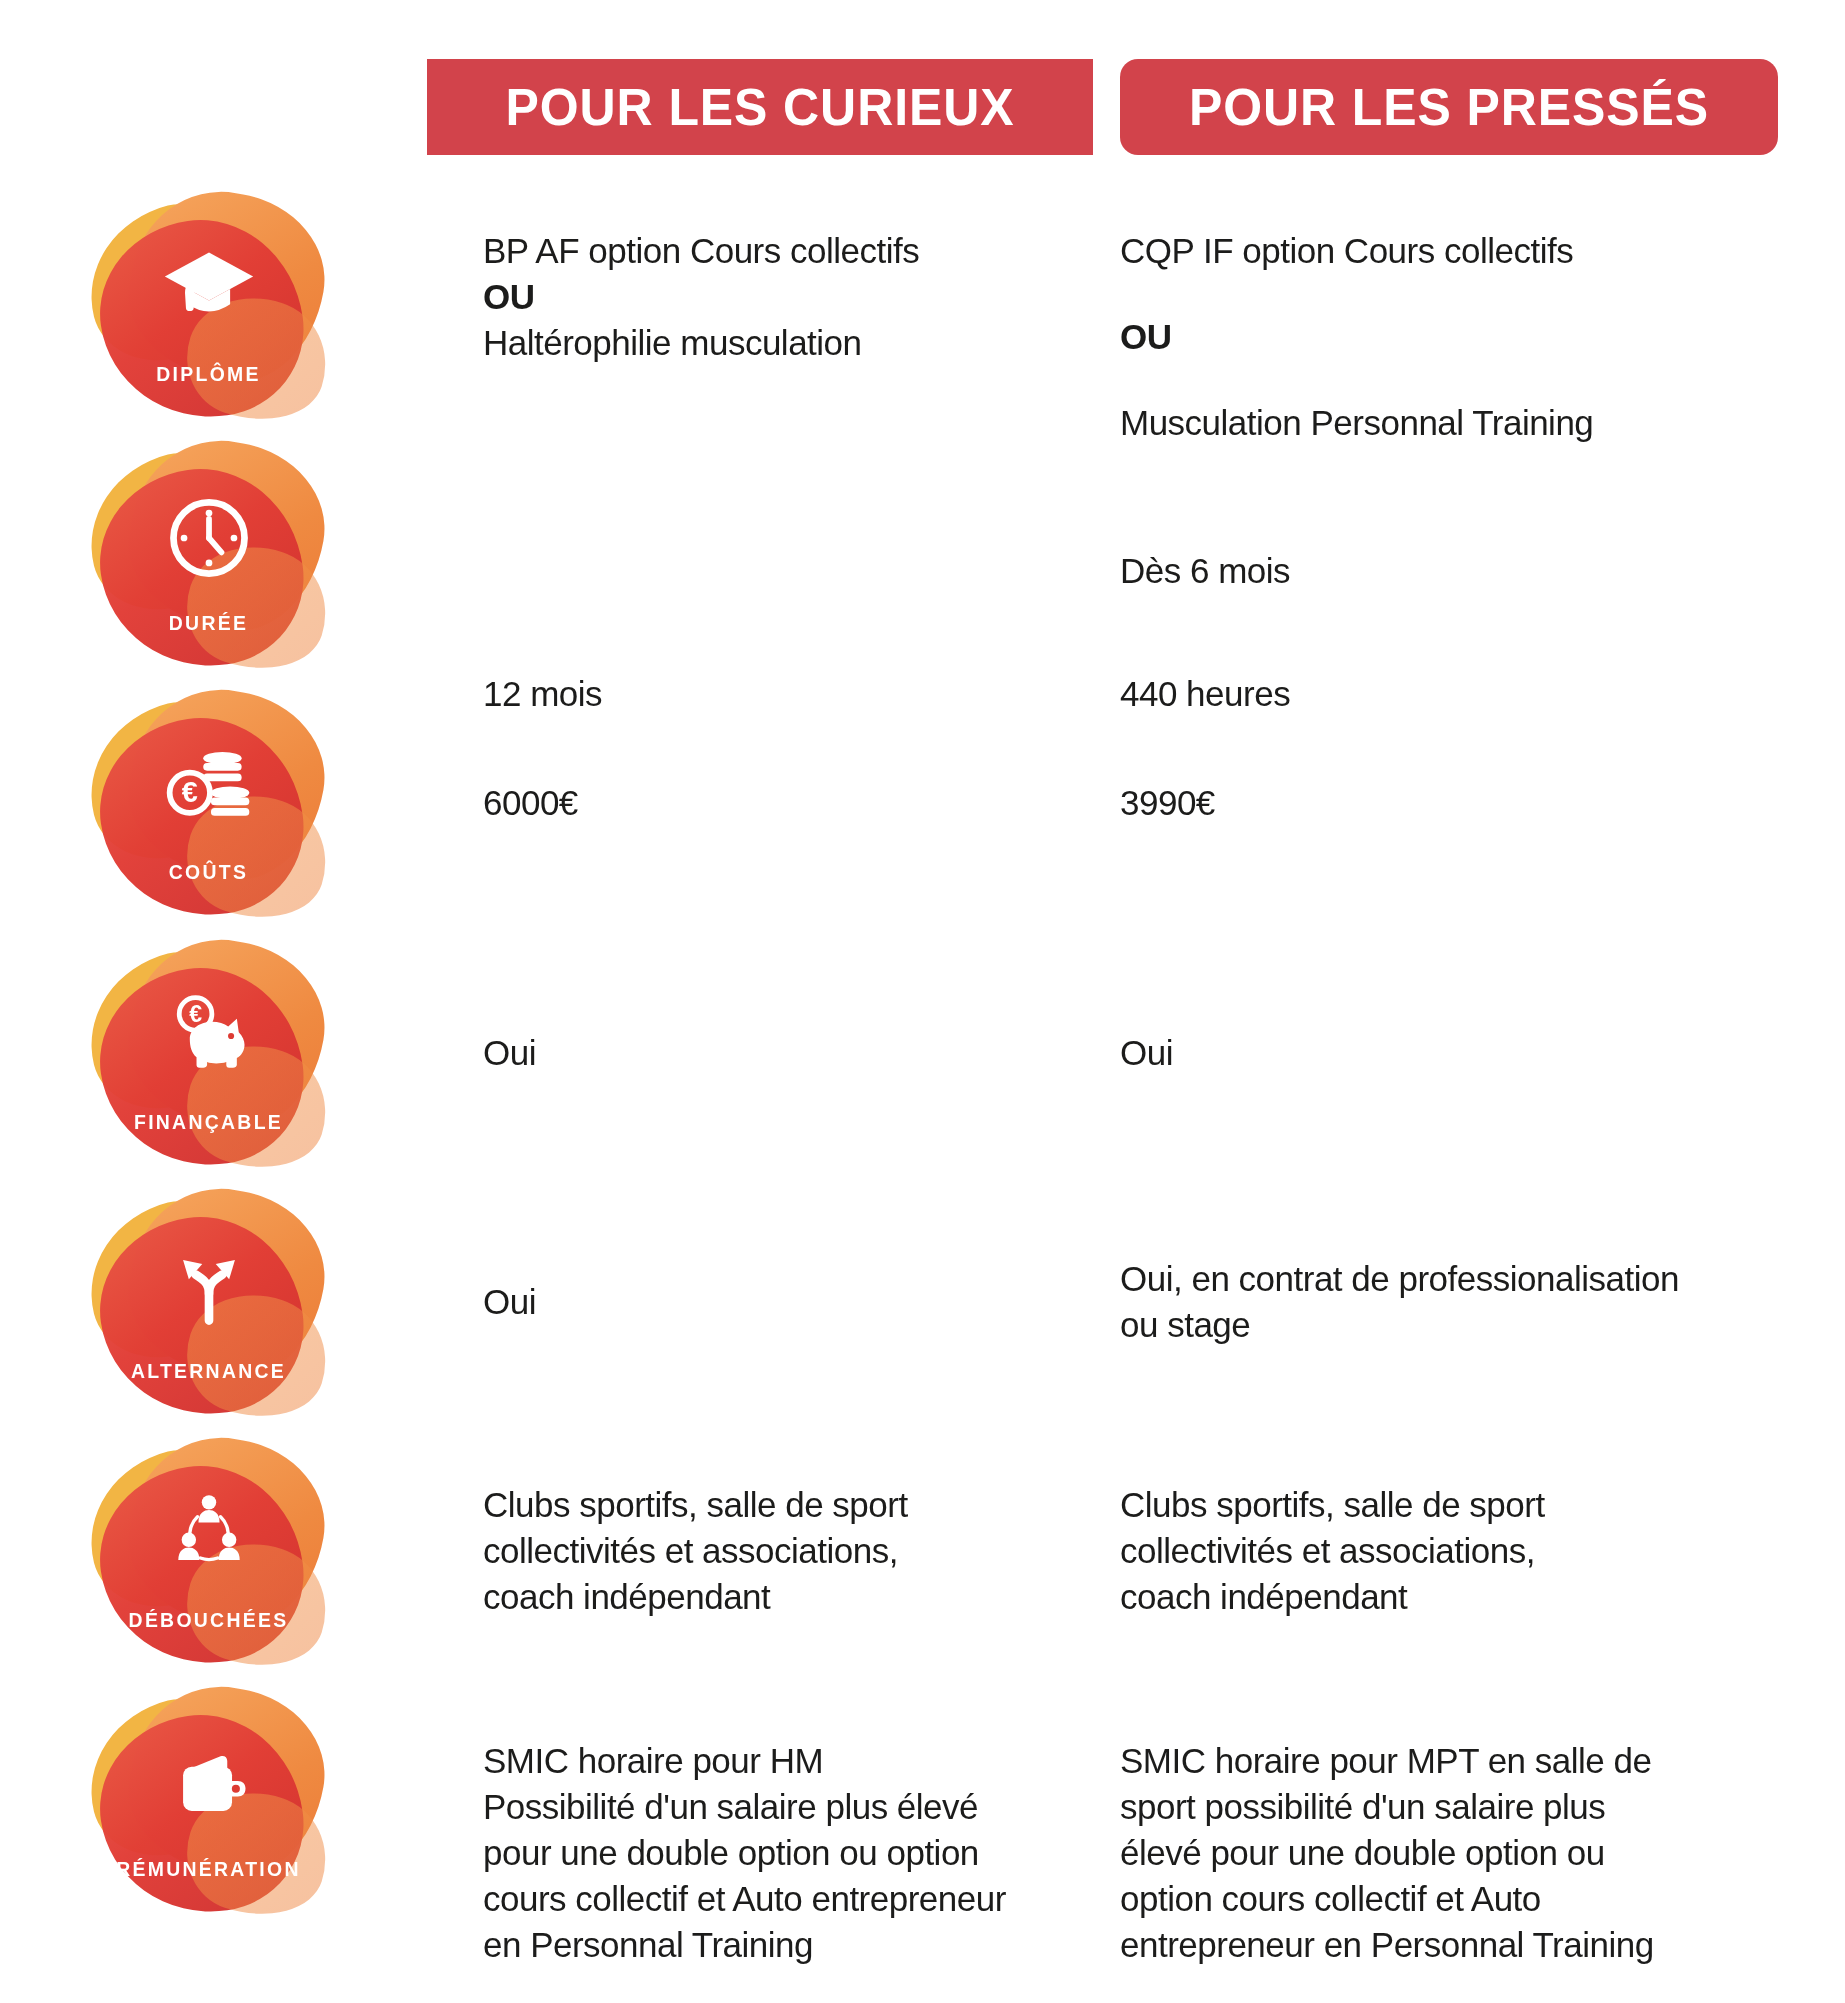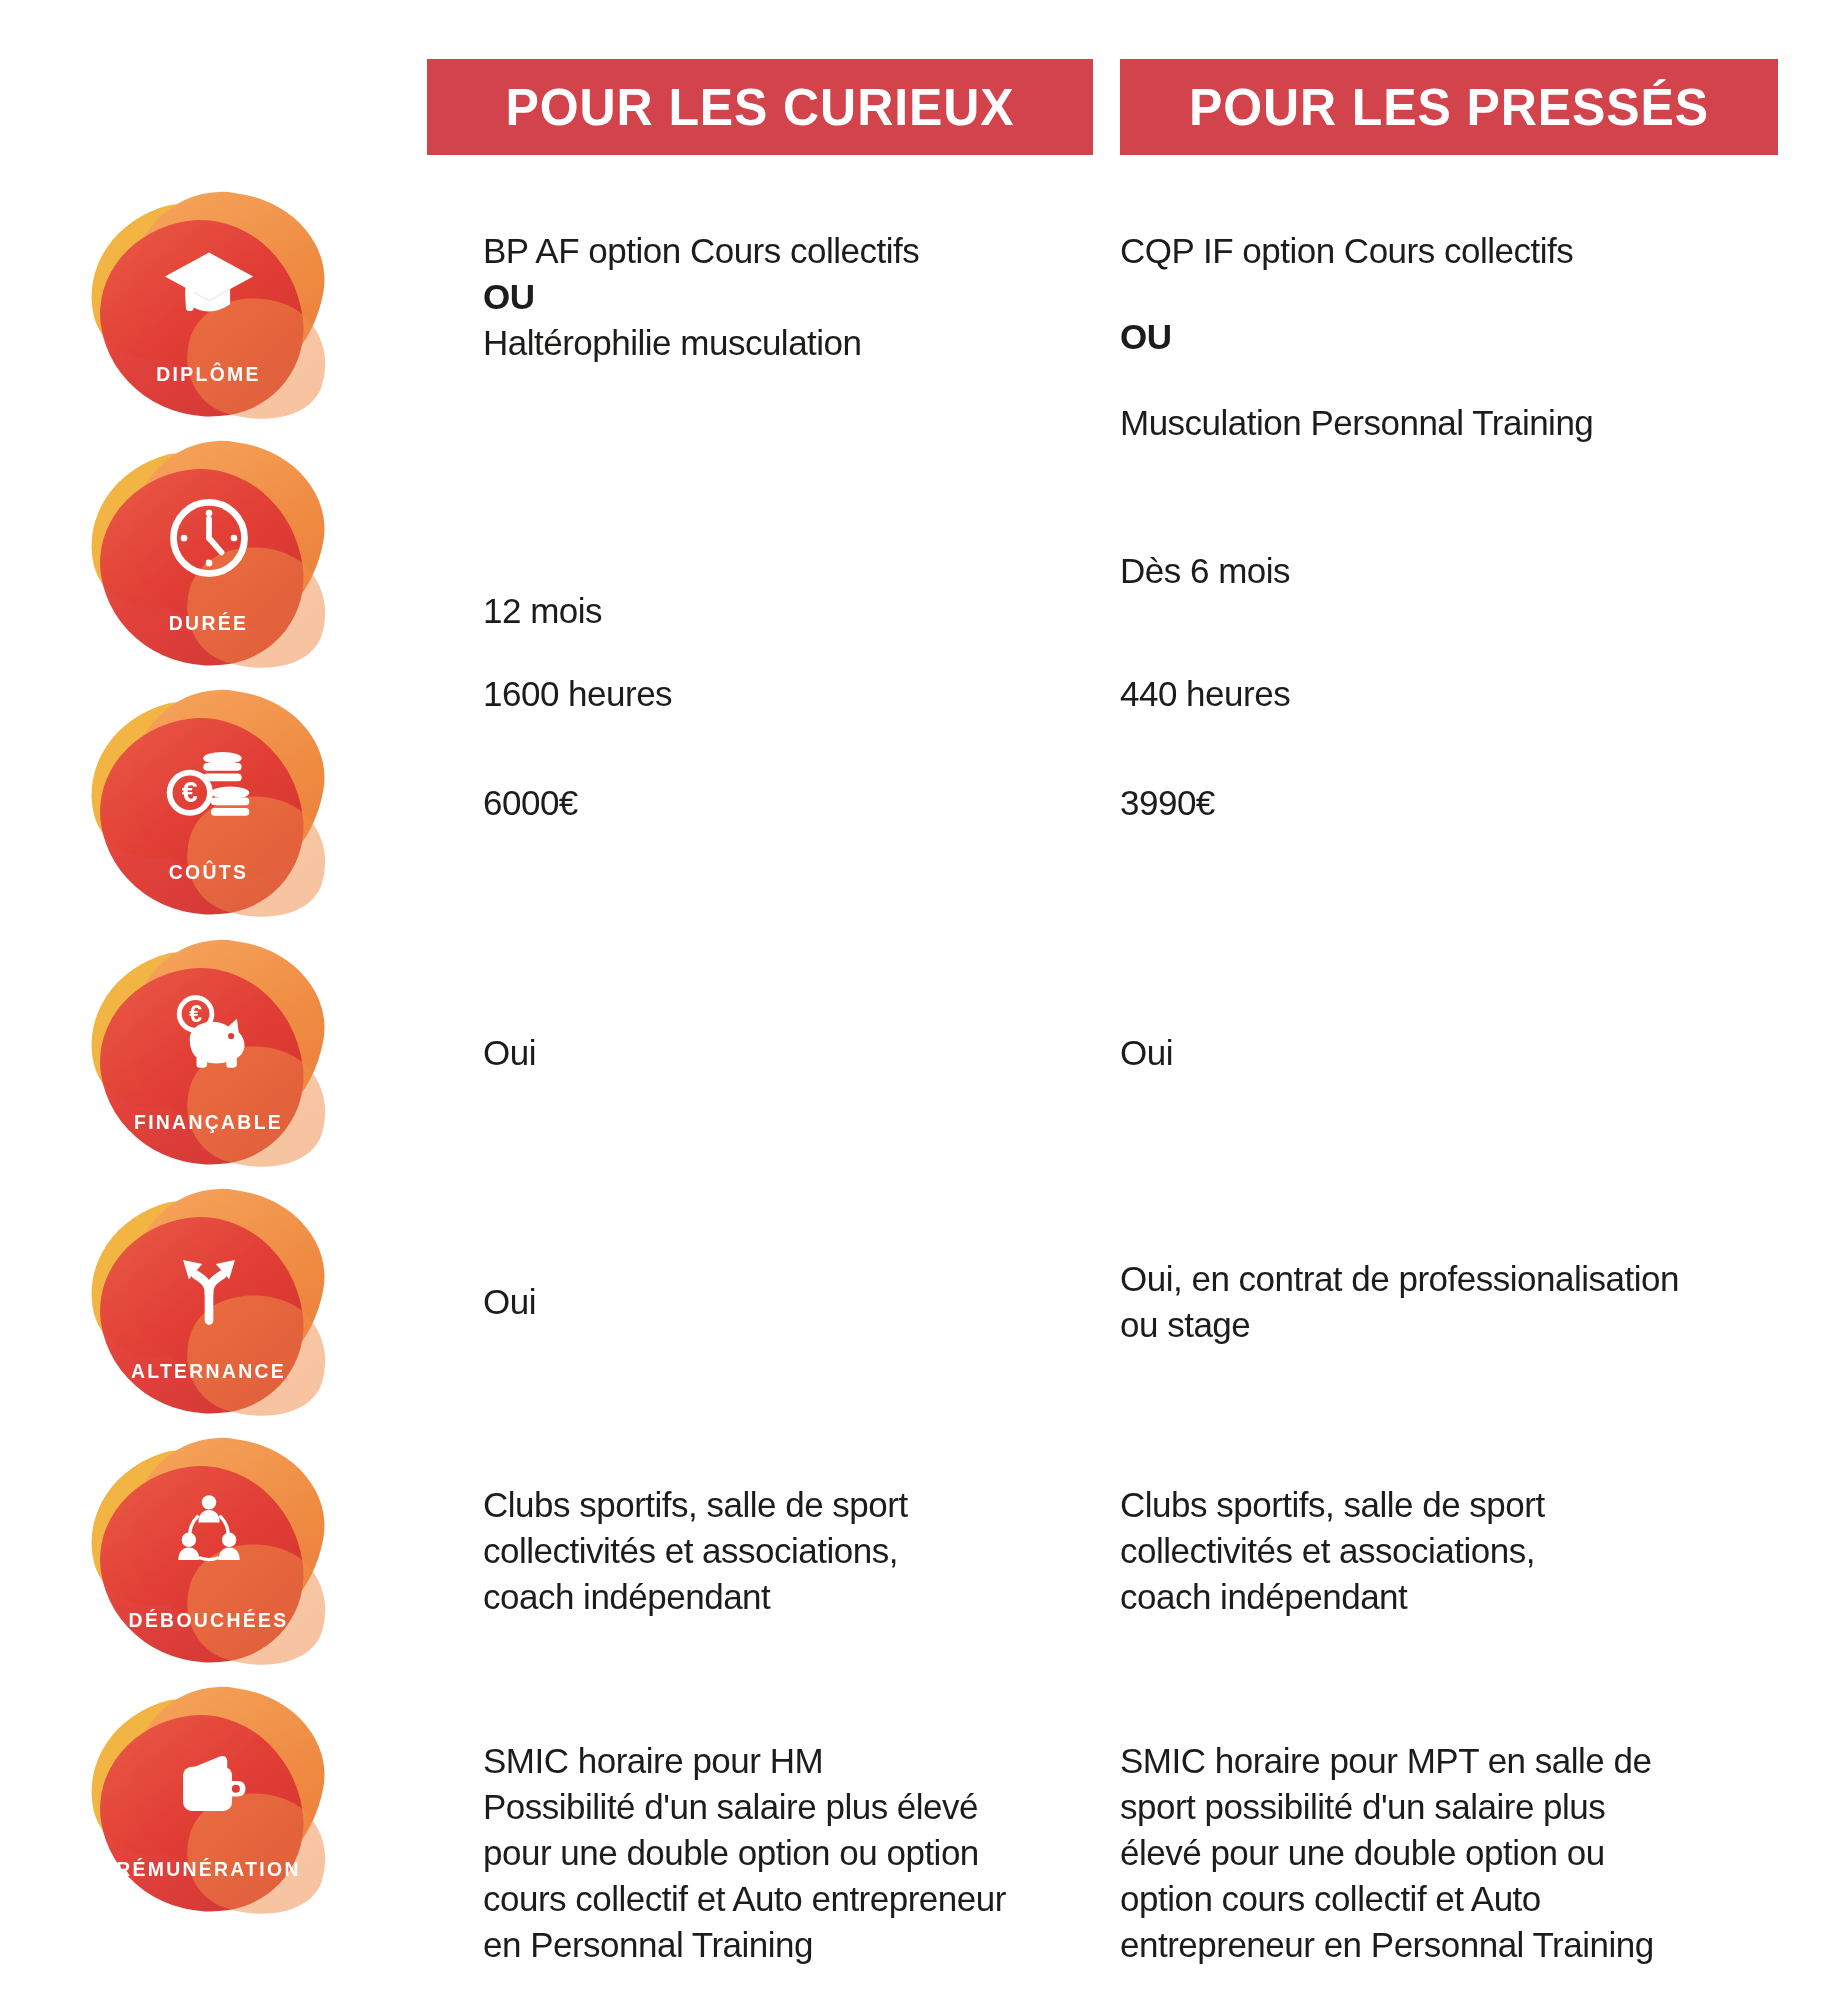--- a/index.html
+++ b/index.html
@@ -8,21 +8,21 @@
     font-family:"Liberation Sans","DejaVu Sans",sans-serif; color:#1c1c1b;
     overflow:hidden;
   }
   
   .hbar {
     position:absolute; top:59px; height:96px;
     background:#d2434b;
     display:flex; align-items:center; justify-content:center;
   }
   .hbar.b1 { left:427px; width:666px;text-align:center; }
-  .hbar.b2 { left:1120px; width:658px; }
+  .hbar.b2 { left:1120px; width:658px;border-radius:18px; }
   .hbar span {
     color:#ffffff; font-weight:700; font-size:50px; letter-spacing:0.9px;
     transform:scaleY(1.05);
   }
   
   .row { position:absolute; left:0; width:1846px; height:249px; }
   .row.r1 { top:180px; } .row.r2 { top:429px; } .row.r3 { top:678px; }
   .row.r4 { top:928px; } .row.r5 { top:1177px; } .row.r6 { top:1426px; }
   .row.r7 { top:1675px; height:305px; }
   
@@ -125,21 +125,20 @@
           <circle cx="50" cy="76" r="3.5"></circle>
             <circle cx="24" cy="50" r="3.5"></circle>
           <path d="M50,50 L50,30" stroke="#ffffff" stroke-width="6" stroke-linecap="round" fill="none"></path>
           <path d="M50,50 L63,65" stroke="#ffffff" stroke-width="6" stroke-linecap="round" fill="none"></path>
         </svg>
       </div>
       <div class="icon-label">DURÉE</div>
     </div>
     <div class="cell c1">
       <div>12 mois</div>
-      <div class="gap-line">1600 heures</div>
     </div>
     <div class="cell c2">
       <div>Dès 6 mois</div>
       <div class="gap-line">440 heures</div>
     </div>
   </div>
 
   <div class="row r3">
     <div class="icon-wrap">
       <div class="blob yellow"></div>

